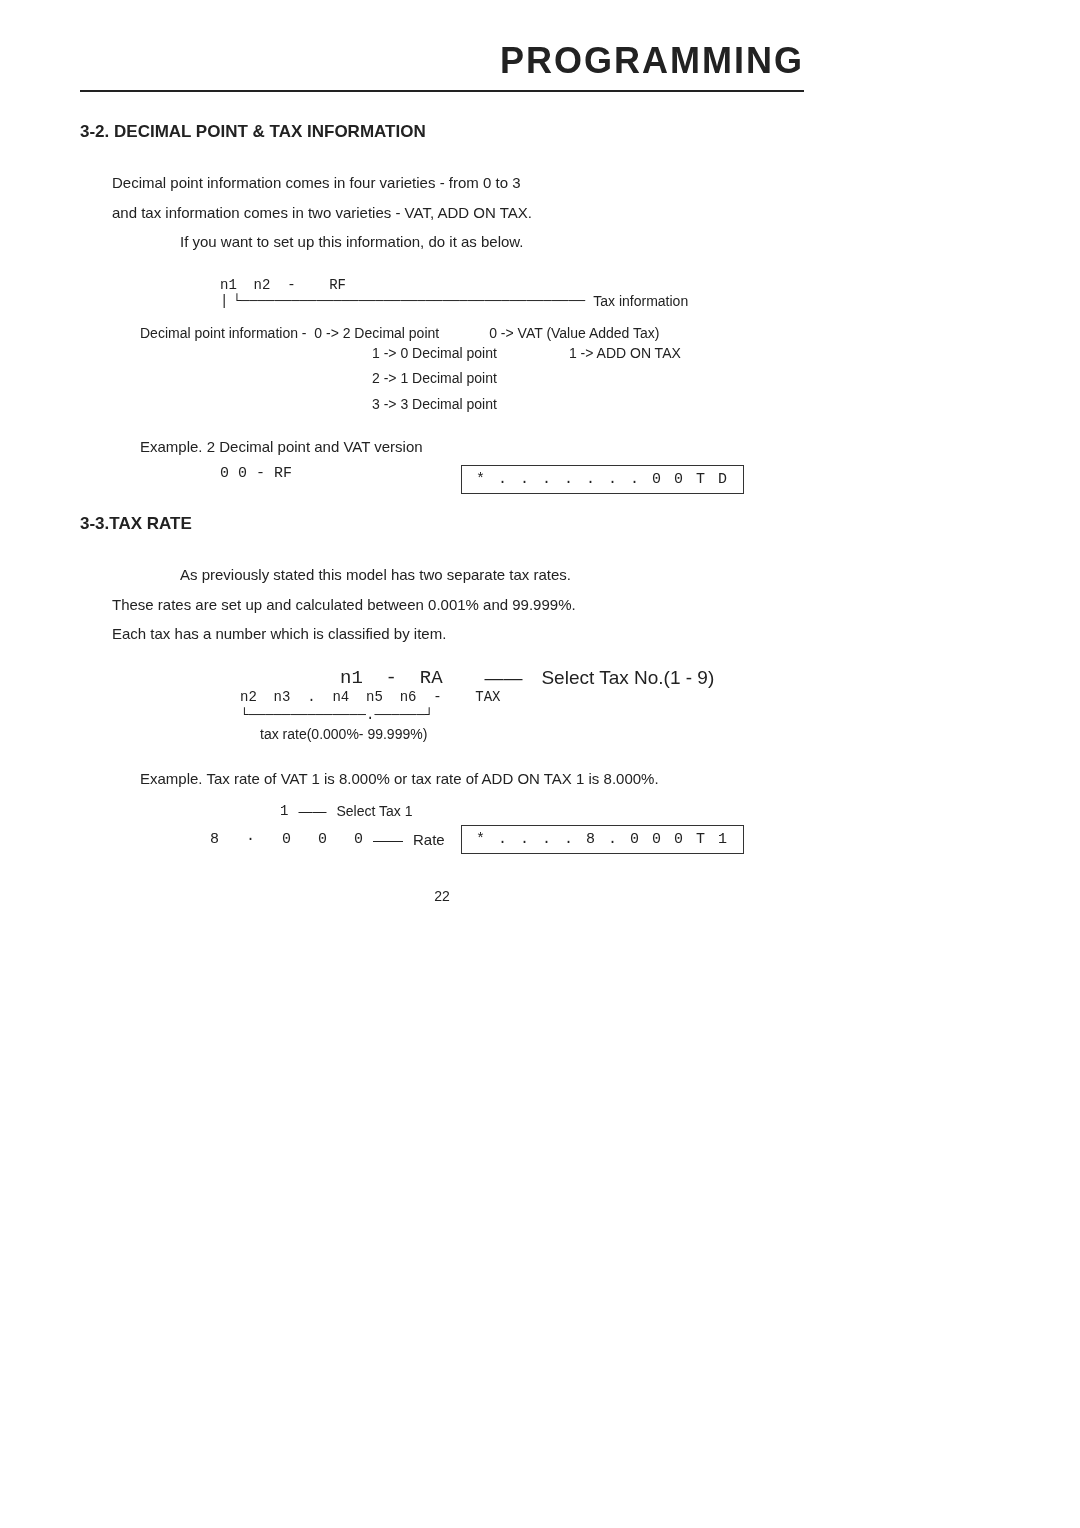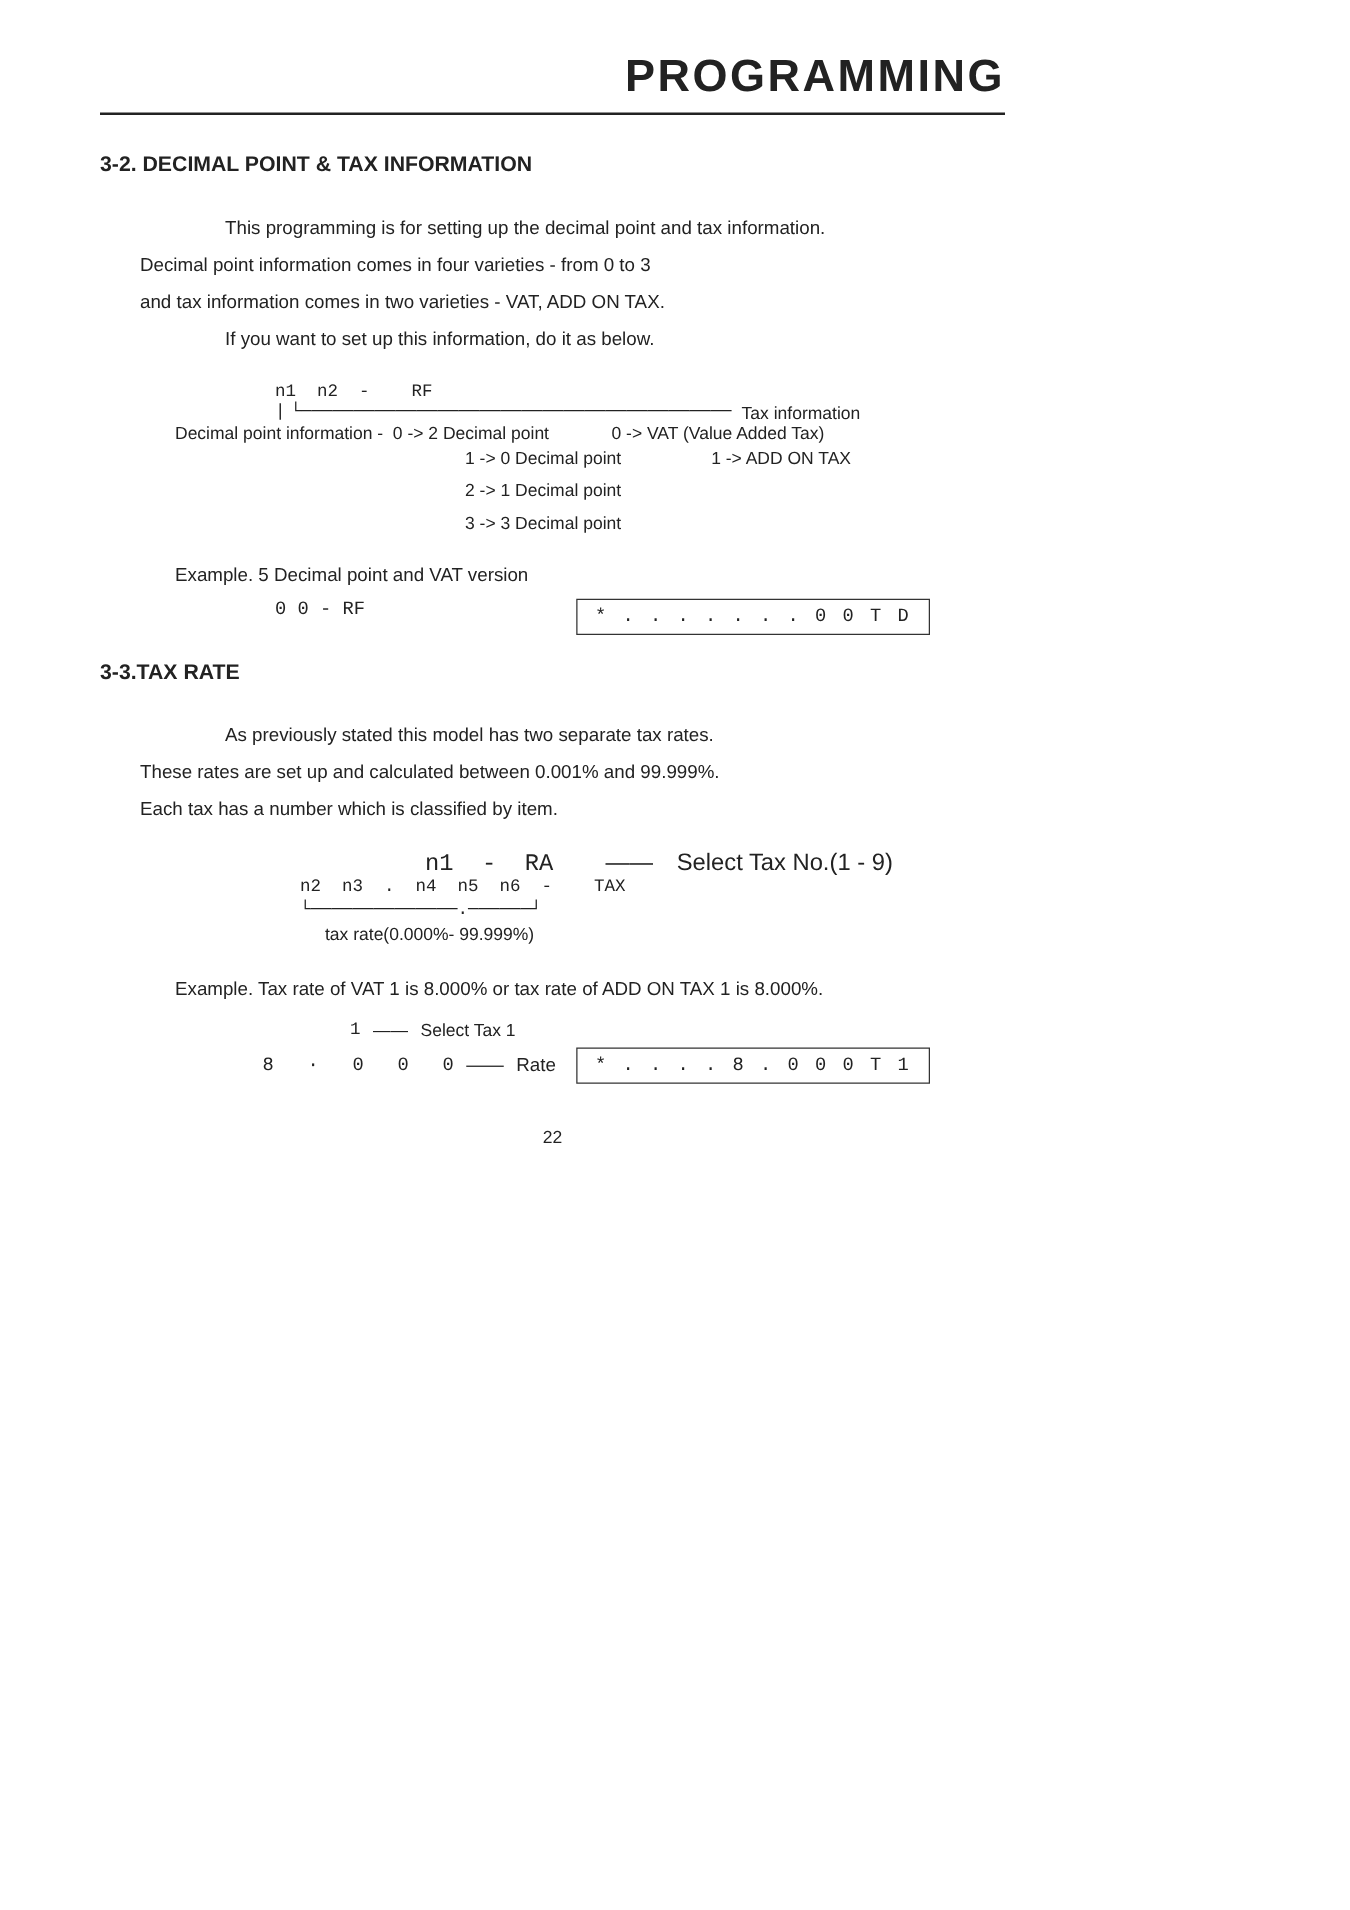--- a/index.html
+++ b/index.html
@@ -72,21 +72,20 @@
 <div class="page">
 
   <div class="page-header">
     <h1>PROGRAMMING</h1>
   </div>
   <hr class="header-rule">
 
   <div class="section">
     <div class="section-title">3-2. DECIMAL POINT &amp; TAX INFORMATION</div>
     <div style="height:10px;"></div>
-    <div class="body-text" style="margin-left:100px;">This programming is for setting up the decimal point and tax information.</div>
     <div class="body-text">Decimal point information comes in four varieties - from 0 to 3</div>
     <div class="body-text">and tax information comes in two varieties - VAT, ADD ON TAX.</div>
     <div class="body-text" style="margin-left:100px;">If you want to set up this information, do it as below.</div>
 
     <div style="margin-top:22px; margin-left:100px; font-family:'Courier New',monospace; font-size:14px;">
 
       <div style="display:flex; align-items:center; gap:6px; font-family:'Courier New',monospace; font-size:14px; margin-left:40px;">
         <span>n1&nbsp;&nbsp;n2&nbsp;&nbsp;-&nbsp;&nbsp;&nbsp;&nbsp;RF</span>
       </div>
 
@@ -94,42 +93,42 @@
         <span style="font-family:'Courier New',monospace; font-size:14px; margin-right:4px;">|</span>
         <div style="display:flex; flex-direction:column;">
           <div style="display:flex; align-items:center;">
             <span style="font-family:'Courier New',monospace; font-size:14px; letter-spacing:0px;">└─────────────────────────────────────────</span>
             <span style="font-family:Arial,sans-serif; font-size:14px; margin-left:8px;">Tax information</span>
           </div>
         </div>
       </div>
     </div>
 
-    <div style="display:flex; align-items:flex-start; margin-top:0; margin-left:60px;">
+    <div style="display:flex; align-items:flex-start; margin-top:16px; margin-left:60px;">
       <div style="font-family:Arial,sans-serif; font-size:14px; white-space:nowrap;">
         <span>Decimal point information -&nbsp;&nbsp;0 -&gt; 2 Decimal point</span>
       </div>
       <div style="margin-left:50px; font-family:Arial,sans-serif; font-size:14px; white-space:nowrap;">0 -&gt; VAT (Value Added Tax)</div>
     </div>
 
     <div style="display:flex; align-items:flex-start; margin-left:60px;">
       <div style="font-family:Arial,sans-serif; font-size:14px; line-height:1.85; margin-left:232px;">
         <div>1 -&gt; 0 Decimal point</div>
         <div>2 -&gt; 1 Decimal point</div>
         <div>3 -&gt; 3 Decimal point</div>
       </div>
       <div style="font-family:Arial,sans-serif; font-size:14px; line-height:1.85; margin-left:72px;">
         <div>1 -&gt; ADD ON TAX</div>
         <div>&nbsp;</div>
         <div>&nbsp;</div>
       </div>
     </div>
 
     <div style="margin-top:20px; margin-left:60px; font-size:15px;">
-      <span>Example.  5 Decimal point and VAT version</span>
+      <span>Example.  2 Decimal point and VAT version</span>
     </div>
 
     <div style="position:relative; margin-top:10px; display:flex; align-items:flex-start;">
       <div style="margin-left:140px; font-family:'Courier New',monospace; font-size:15px;">0    0  -  RF</div>
       <div style="position:absolute; right:60px;">
         <div class="display-box">* . . . . . . . 0 0 T D</div>
       </div>
     </div>
   </div>
 

